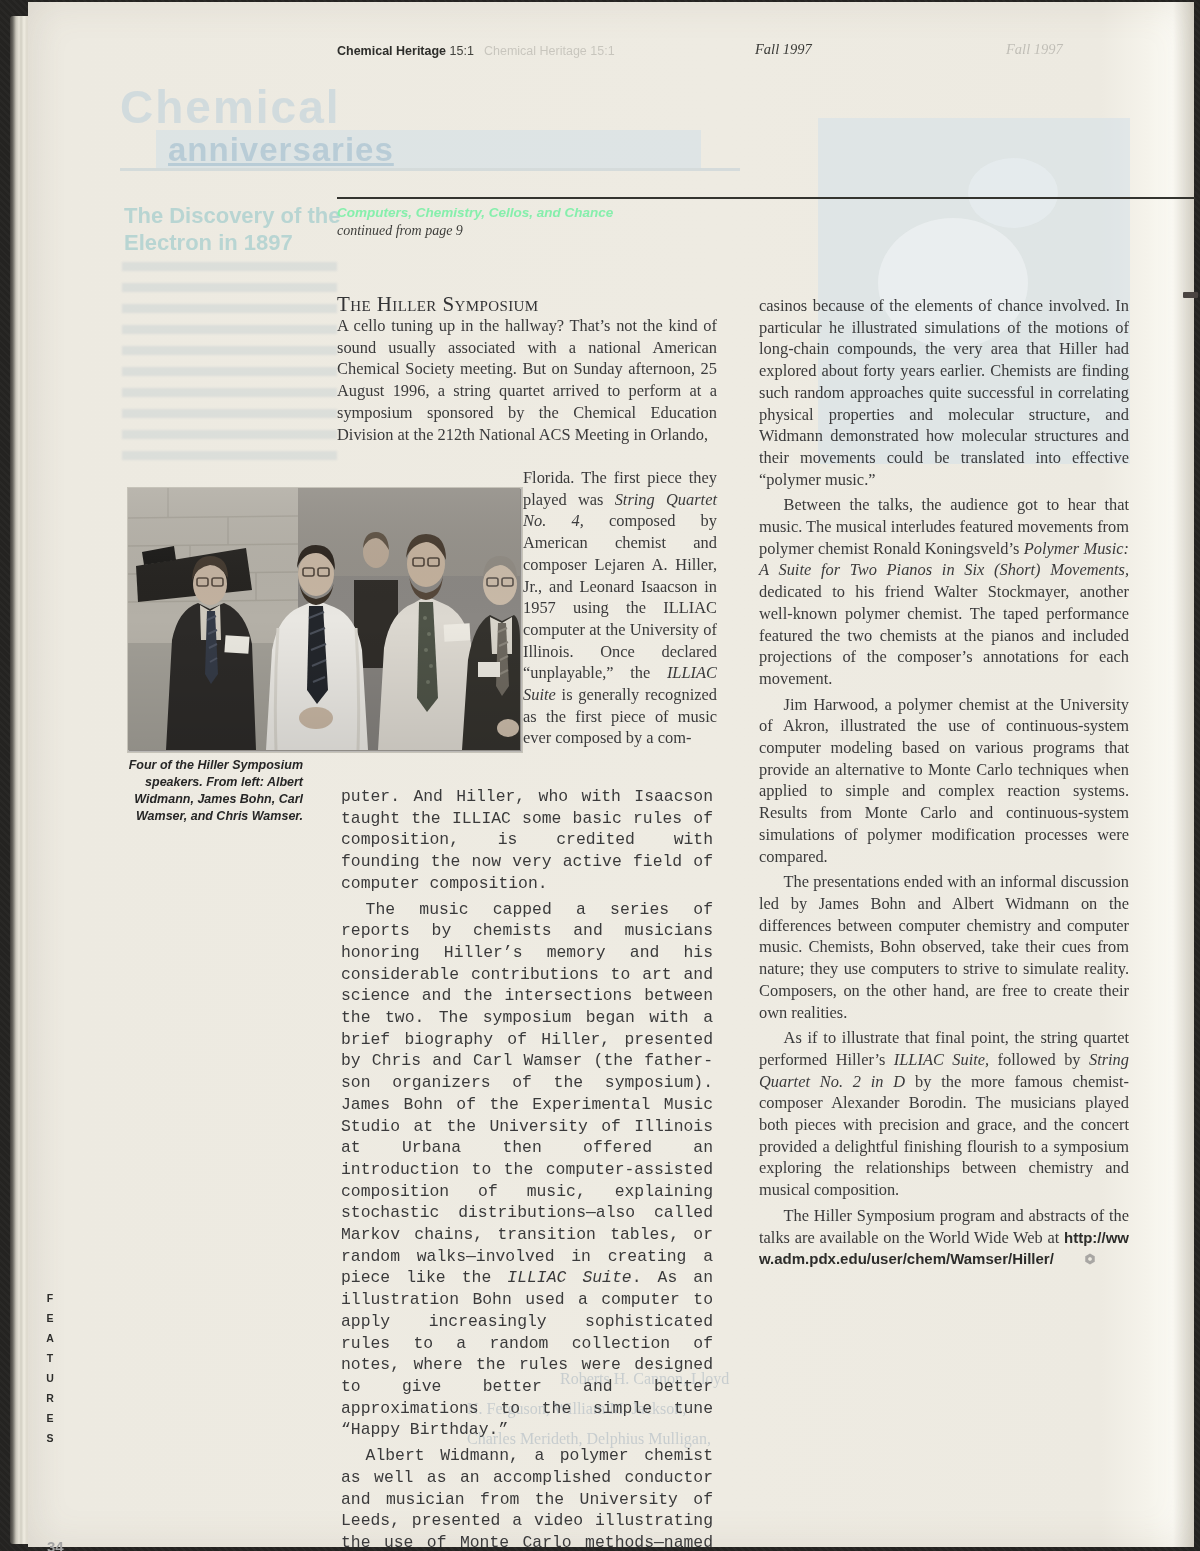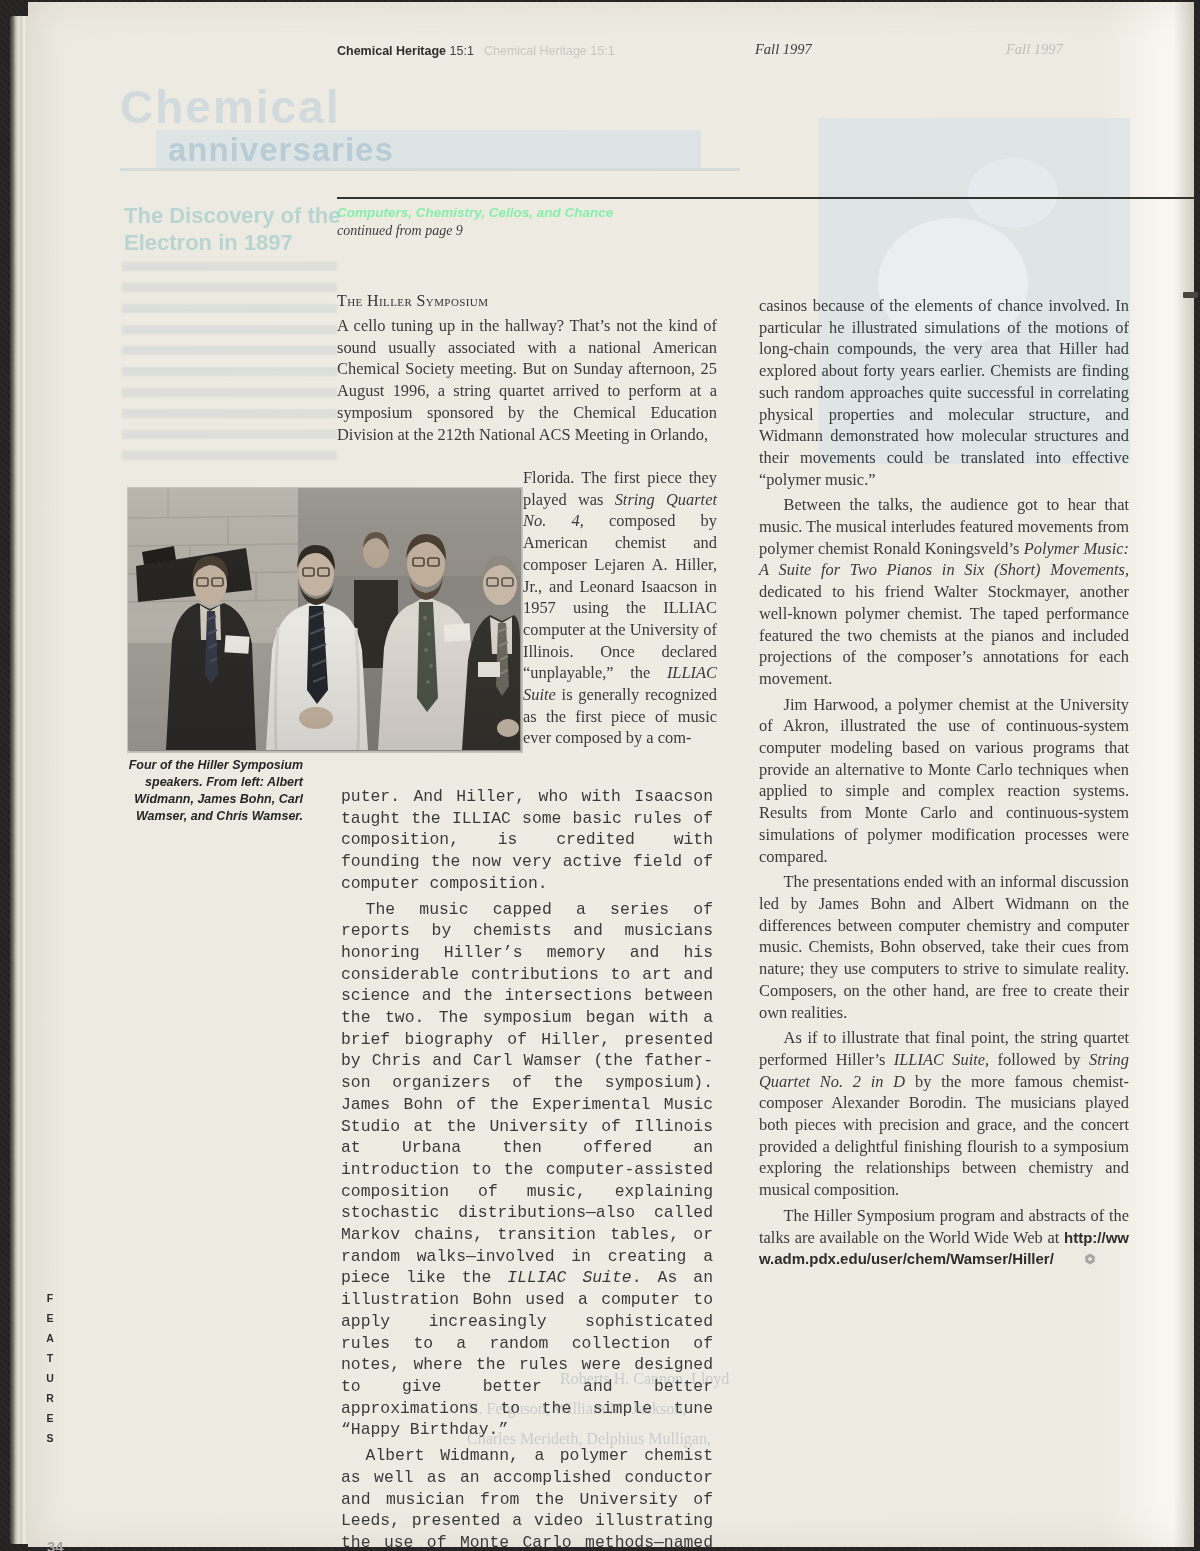--- a/index.html
+++ b/index.html
@@ -19,21 +19,21 @@
     position:absolute;left:28px;top:2px;width:1166px;height:1545px;
     background:linear-gradient(90deg,#e9e6dd 0%,#edeae1 3%,#eeebe2 60%,#edeae1 92%,#f5f3eb 96%,#fbfaf4 98.2%,#d7d4c9 100%);
     box-shadow:inset 0 0 40px rgba(120,110,90,.12);
   }
   .edge-tick{position:absolute;left:1183px;top:292px;width:15px;height:6px;background:#4a4441;border-radius:1px;}
 
   
   .ghost{pointer-events:none;}
   .ghost-masthead1{position:absolute;left:120px;top:84px;font:bold 46px/1 "Liberation Sans",sans-serif;letter-spacing:2px;color:rgba(186,205,218,.55);}
   .ghost-band{position:absolute;left:156px;top:130px;width:545px;height:38px;background:rgba(206,221,231,.5);}
-  .ghost-masthead2{position:absolute;left:168px;top:133px;font:bold 33px/1 "Liberation Sans",sans-serif;letter-spacing:1px;color:rgba(160,188,205,.6);}
+  .ghost-masthead2{position:absolute;left:168px;top:133px;font:bold 33px/1 "Liberation Sans",sans-serif;letter-spacing:1px;color:rgba(160,188,205,.6);text-decoration:underline;}
   .ghost-rule{position:absolute;left:120px;top:168px;width:620px;height:3px;background:rgba(188,203,212,.5);}
   .ghost-headline{position:absolute;left:124px;top:202px;font:bold 22px/27px "Liberation Sans",sans-serif;color:rgba(140,195,199,.55);}
   .ghost-textblock{position:absolute;left:122px;top:262px;width:215px;height:205px;
     background:repeating-linear-gradient(to bottom, rgba(150,175,190,.20) 0 9px, rgba(0,0,0,0) 9px 21px);
     filter:blur(1.3px);}
   .ghost-photo{position:absolute;left:818px;top:118px;width:312px;height:346px;background:rgba(212,224,233,.55);}
   .ghost-photo .blob1{position:absolute;left:60px;top:100px;width:150px;height:130px;border-radius:50%;background:rgba(245,248,250,.5);}
   .ghost-photo .blob2{position:absolute;left:150px;top:40px;width:90px;height:70px;border-radius:50%;background:rgba(235,242,246,.5);}
   .ghost-names{position:absolute;font:16px/30px "Liberation Serif",serif;color:rgba(168,180,192,.55);}
   .ghost-hdr{opacity:.22;}
@@ -46,21 +46,21 @@
   .hdr-season-ghost{position:absolute;left:1006px;top:41px;font:italic 14.5px "Liberation Serif",serif;color:#3a3a37;opacity:.25;}
 
   .title-rule{position:absolute;left:337px;top:197px;width:858px;height:2px;background:#34342f;}
   .article-title{position:absolute;left:337px;top:205px;font:bold italic 13.5px "Liberation Sans",sans-serif;color:#86efac;}
   .continued{position:absolute;left:337px;top:223px;font:italic 14px "Liberation Serif",serif;color:#3e3e3b;text-align:center;}
 
   
   .serif{font-size:16.4px;line-height:21.7px;color:#3a3a3b;text-align:justify;}
   .serif p{margin:4px;}
   .serif p + p{text-indent:1.5em;}
-  .section-heading{position:absolute;left:337px;top:292px;font-family:"Liberation Serif",serif;font-size:16px;font-variant:small-caps;letter-spacing:.4px;color:#333335;}
+  .section-heading{position:absolute;left:337px;top:292px;font-family:"Liberation Serif",serif;font-size:21px;font-variant:small-caps;letter-spacing:.4px;color:#333335;}
   .intro{position:absolute;left:337px;top:315px;width:380px;}
   .beside{position:absolute;left:523px;top:467px;width:194px;}
   .left-lower{position:absolute;left:337px;top:782px;width:380px;font-family:Liberation Mono, monospace;}
   .right-col{position:absolute;left:755px;top:291px;width:378px;}
   .url{font-family:"Liberation Sans",sans-serif;font-weight:bold;font-size:15px;word-break:break-all;color:#2c2c2a;}
 
   
   .photo-frame{position:absolute;left:127px;top:487px;width:394px;height:264px;border:1px solid #c6c3b9;background:#8e8b86;box-shadow:0 0 0 1px rgba(255,255,255,.4) inset;}
   .photo-frame svg{display:block;}
   .caption{position:absolute;left:127px;top:757px;width:176px;font:bold italic 12.5px/17px "Liberation Sans",sans-serif;color:#262626;text-align:right;}

